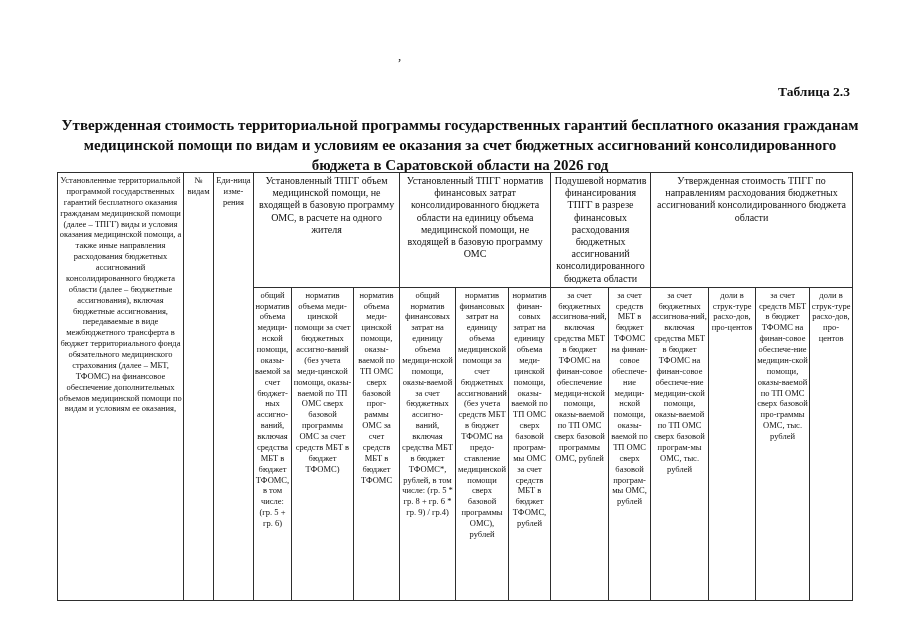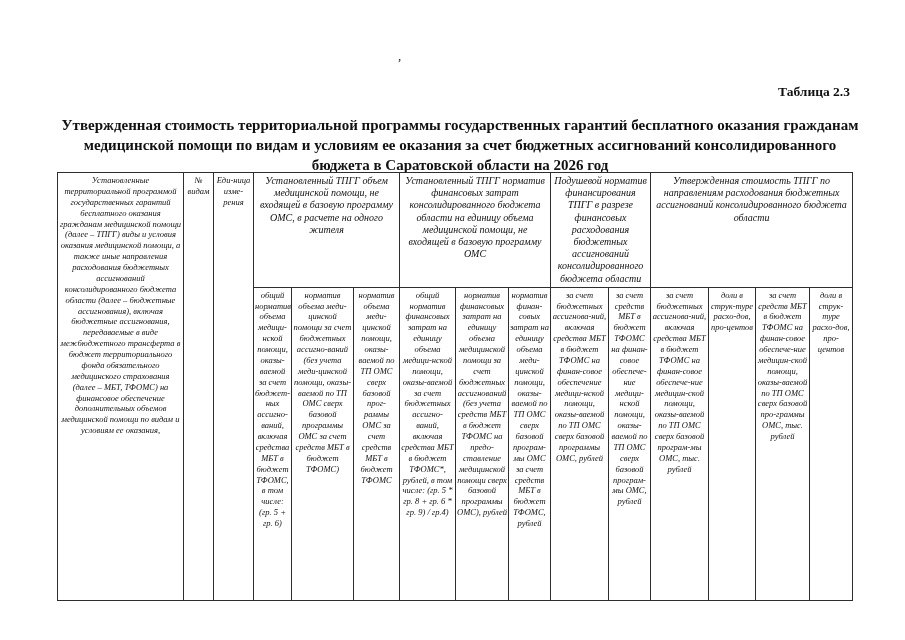--- a/index.html
+++ b/index.html
@@ -63,21 +63,20 @@
     table-layout: fixed;
   }
   table.tpgg td {
     border: 1px solid #2e2e2e;
     vertical-align: top;
     text-align: center;
     padding: 2px 1px;
     font-size: 8.5px;
     line-height: 1.28;
     overflow: hidden;
-    font-style: italic;
   }
   td.c1 {
     font-size: 10px;
     line-height: 1.2;
     padding: 2px 3px;
   }
   td.c2 { font-size: 9.5px; line-height: 1.25; }
   td.c3 { font-size: 9.5px; line-height: 1.25; margin-top: 8px; }
   tr.row-groups td.grp {
     height: 95px;

